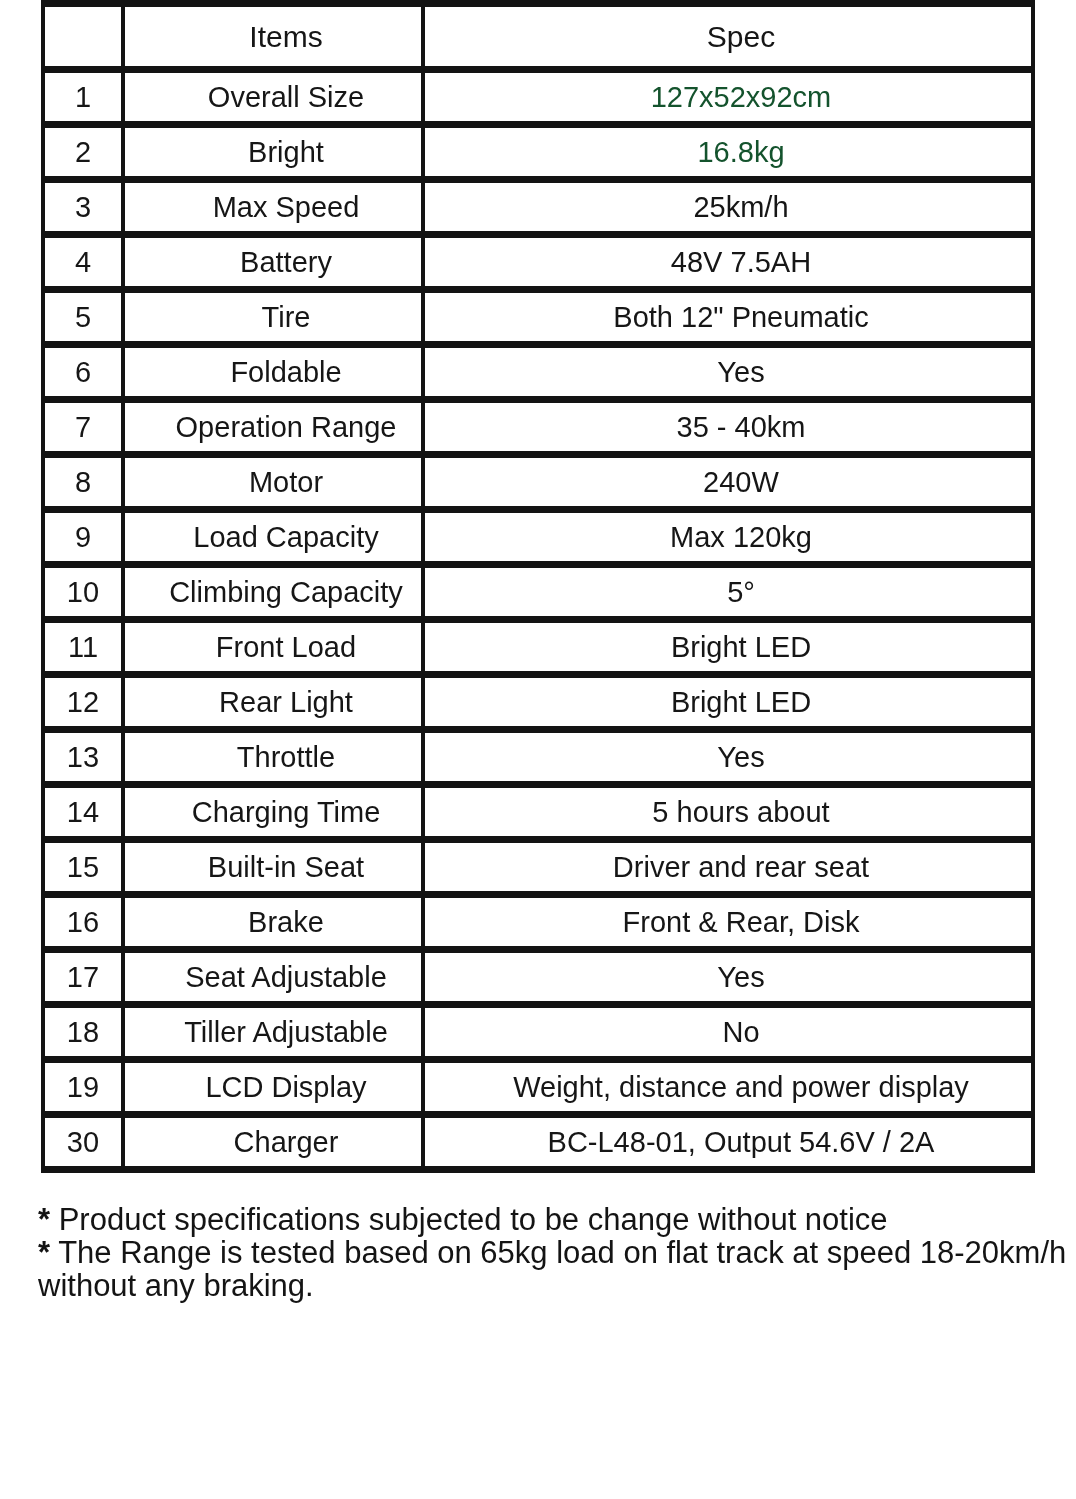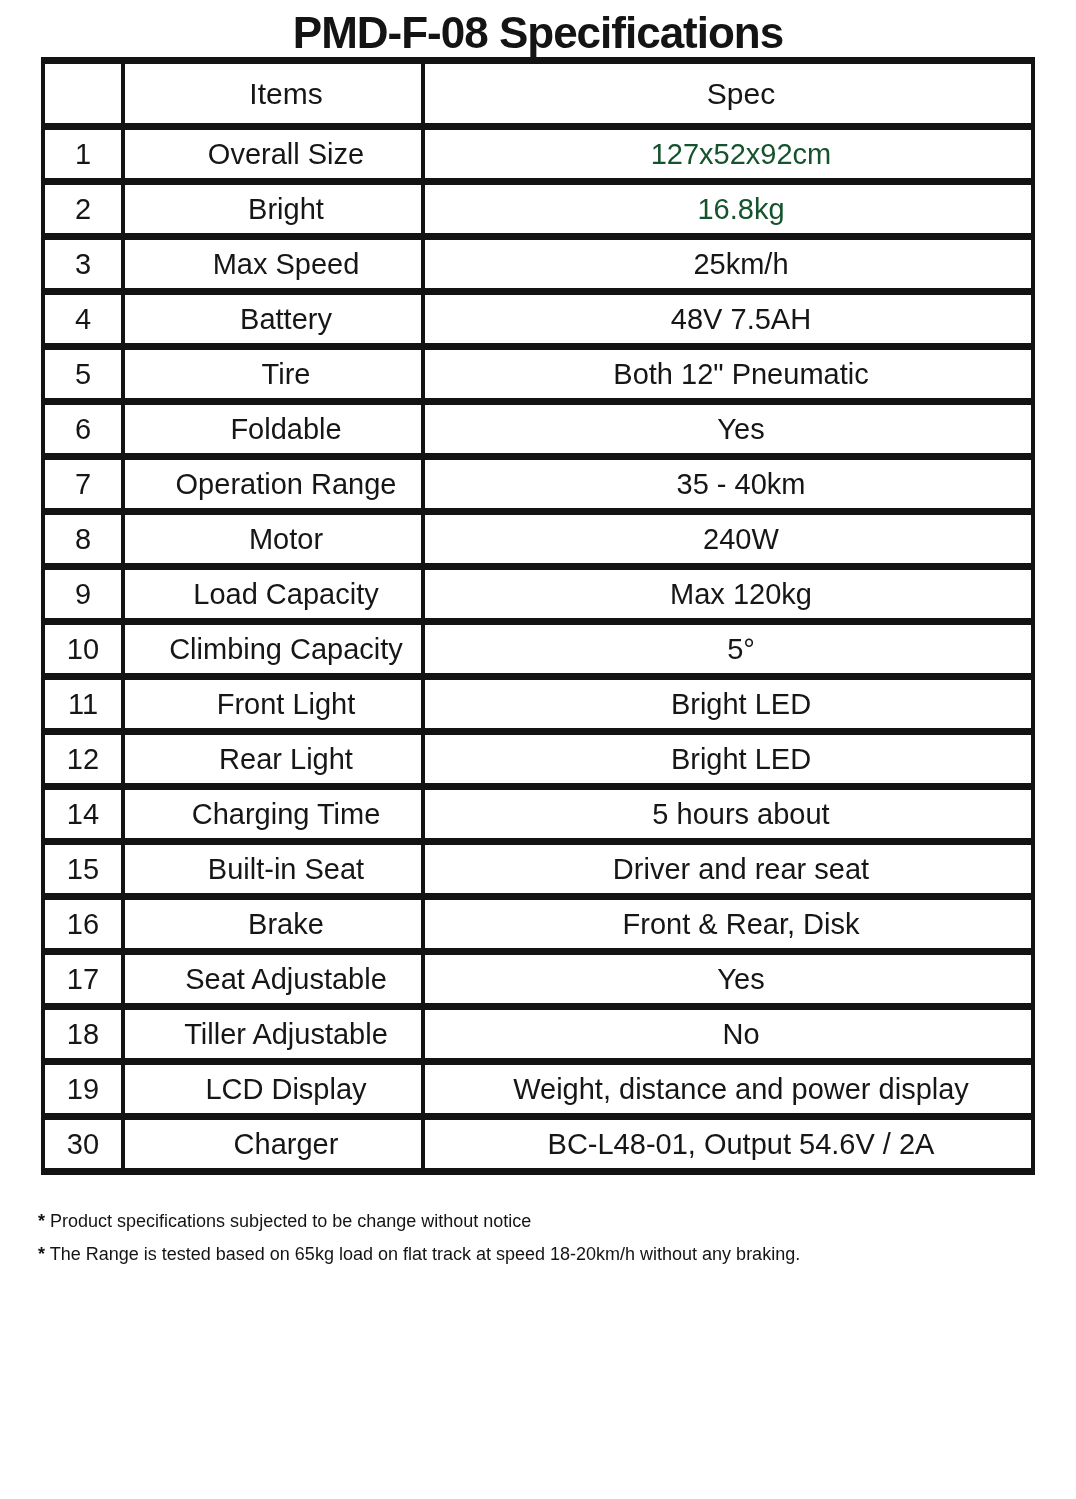--- a/index.html
+++ b/index.html
@@ -57,32 +57,31 @@
   .spec-table td.item,
   .spec-table td.spec {
     text-align: center;
     padding-left: 26px;
   }
   .spec-table td.spec.red { color: #14532d; }
   .notes {
     margin: 30px 0 0 38px;
   }
   .note-line {
-    font-size: 18px;
+    font-size: 31px;
     line-height: 33px;
     color: #141414;
   }
   .note-line .marker { font-weight: 700; }
 </style>
 </head>
 <body>
 
 <div class="page">
 
-  <div class="title">PMD-F-08 Specifications</div>
 
   <table class="spec-table">
     <colgroup>
       <col class="c-num">
         <col class="c-item">
         <col>
     </colgroup>
     <thead>
       <tr>
         <th></th>
@@ -136,27 +135,32 @@
           <td class="item">Load Capacity</td>
           <td class="spec">Max 120kg</td>
         </tr>
         <tr>
           <td class="num">10</td>
           <td class="item">Climbing Capacity</td>
           <td class="spec">5°</td>
         </tr>
         <tr>
           <td class="num">11</td>
-          <td class="item">Front Light</td>
+          <td class="item">Front Load</td>
           <td class="spec">Bright LED</td>
         </tr>
         <tr>
           <td class="num">12</td>
           <td class="item">Rear Light</td>
           <td class="spec">Bright LED</td>
+        </tr>
+        <tr>
+          <td class="num">13</td>
+          <td class="item">Throttle</td>
+          <td class="spec">Yes</td>
         </tr>
         <tr>
           <td class="num">14</td>
           <td class="item">Charging Time</td>
           <td class="spec">5 hours about</td>
         </tr>
         <tr>
           <td class="num">15</td>
           <td class="item">Built-in Seat</td>
           <td class="spec">Driver and rear seat</td>

